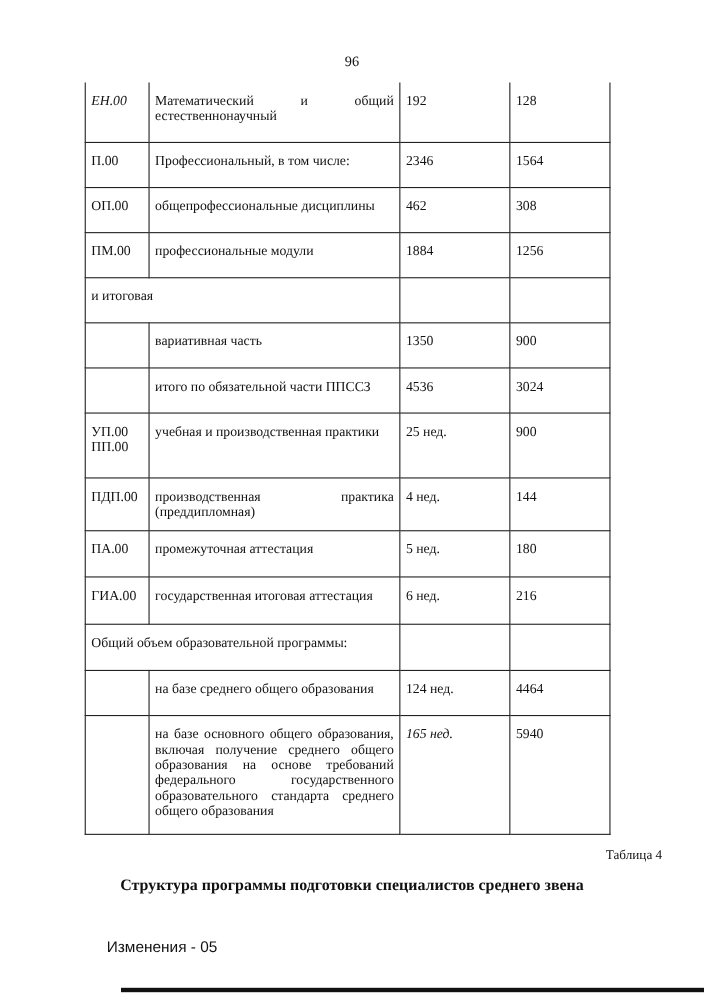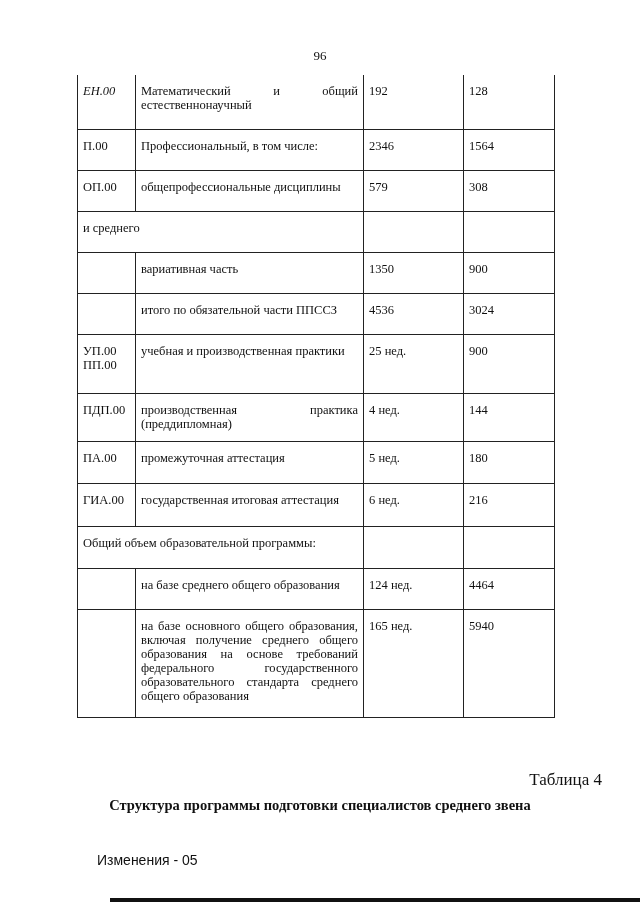--- a/index.html
+++ b/index.html
@@ -4,21 +4,21 @@
 <style>
   html, body { margin: 0; padding: 0; background: #ffffff; }
   body { width: 640px; height: 905px; position: relative; overflow: hidden;
          font-family: "Liberation Serif", "DejaVu Serif", serif; color: #111; }
   .page-number { position: absolute; top: 48px; left: 0; width: 640px; text-align: center; font-size: 13px; }
   table.curriculum { position: absolute; top: 75px; left: 77px; border-collapse: collapse; width: 477px; table-layout: fixed; }
   table.curriculum td { border: 1.5px solid #222; vertical-align: top; padding: 9px 5px 4px 5px; font-size: 12.5px; line-height: 14px; }
   col.c1 { width: 58px; } col.c2 { width: 228px; } col.c3 { width: 100px; } col.c4 { width: 91px; }
   table.curriculum tr.first td { border-top: none; }
   .just { text-align: justify; text-align-last: left; }
-  .table-label { position: absolute; top: 770px; right: 38px; font-size: 17px; }
+  .table-label { position: absolute; top: 770px; right: 38px; font-size: 12px; }
   .section-title { position: absolute; top: 797px; left: 0; width: 640px; text-align: center; font-size: 14.5px; font-weight: bold; }
   .footer-note { position: absolute; top: 852px; left: 77px; font-size: 14px; font-family: "Liberation Sans", sans-serif; margin-left: 20px; }
   .bottom-rule { position: absolute; top: 898px; left: 110px; width: 530px; height: 4px; background: #111; }
 </style>
 </head>
 <body>
 
 <div class="page-number">96</div>
 
 <table class="curriculum">
@@ -37,25 +37,31 @@
       </tr>
       <tr>
         <td style="height: 27px; white-space: pre-line;">П.00</td>
         <td class="just" style="height: 27px;">Профессиональный, в том числе:</td>
         <td style="height: 27px;">2346</td>
         <td style="height: 27px;">1564</td>
       </tr>
       <tr>
         <td style="height: 27px; white-space: pre-line;">ОП.00</td>
         <td class="just" style="height: 27px;">общепрофессиональные дисциплины</td>
-        <td style="height: 27px;">579</td>
+        <td style="height: 27px;">462</td>
         <td style="height: 27px;">308</td>
       </tr>
       <tr>
-        <td colspan="2" style="height: 27px;">и среднего</td>
+        <td style="height: 27px; white-space: pre-line;">ПМ.00</td>
+        <td class="just" style="height: 27px;">профессиональные модули</td>
+        <td style="height: 27px;">1884</td>
+        <td style="height: 27px;">1256</td>
+      </tr>
+      <tr>
+        <td colspan="2" style="height: 27px;">и итоговая</td>
         <td style="height: 27px;"></td>
         <td style="height: 27px;"></td>
       </tr>
       <tr>
         <td style="height: 27px; white-space: pre-line;"></td>
         <td class="just" style="height: 27px;">вариативная часть</td>
         <td style="height: 27px;">1350</td>
         <td style="height: 27px;">900</td>
       </tr>
       <tr>
@@ -96,21 +102,21 @@
       </tr>
       <tr>
         <td style="height: 27px; white-space: pre-line;"></td>
         <td class="just" style="height: 27px;">на базе среднего общего образования</td>
         <td style="height: 27px;">124 нед.</td>
         <td style="height: 27px;">4464</td>
       </tr>
       <tr>
         <td style="height: 94px; white-space: pre-line;"></td>
         <td class="just" style="height: 94px;">на базе основного общего образования, включая получение среднего общего образования на основе требований федерального государственного образовательного стандарта среднего общего образования</td>
-        <td style="height: 94px;">165 нед.</td>
+        <td style="height: 94px; font-style: italic;">165 нед.</td>
         <td style="height: 94px;">5940</td>
       </tr>
     </tbody>
 </table>
 
 <div class="table-label">Таблица 4</div>
 <div class="section-title">Структура программы подготовки специалистов среднего звена</div>
 <div class="footer-note">Изменения - 05</div>
 <div class="bottom-rule"></div>
 

